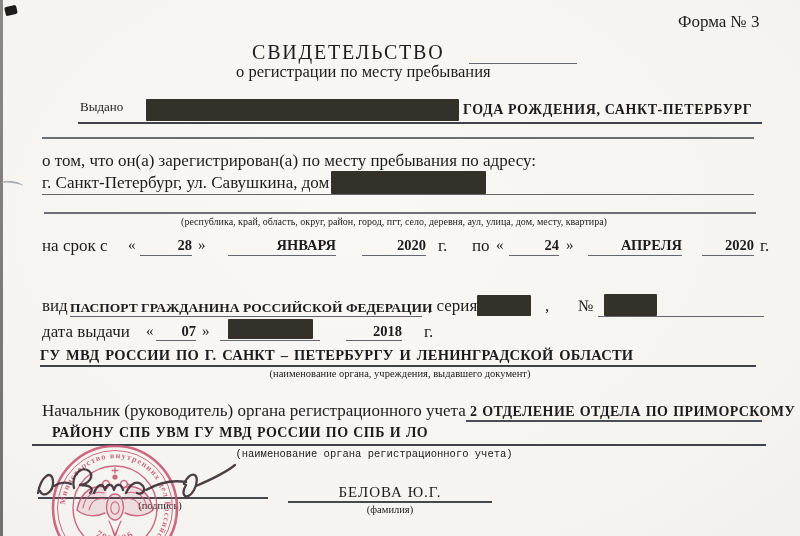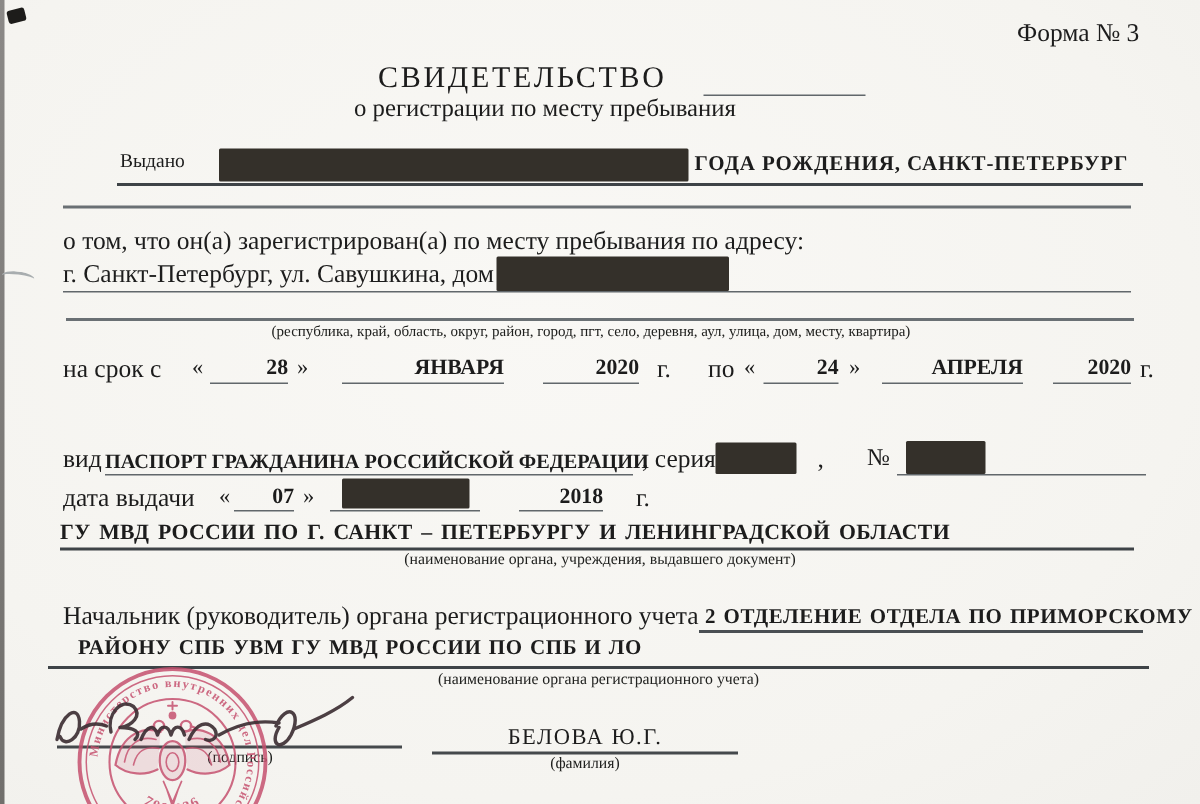--- a/index.html
+++ b/index.html
@@ -92,21 +92,21 @@
 
   <div class="t bv" style="left:40px;top:347px;font-size:14.5px;word-spacing:2px;letter-spacing:0.2px;">ГУ МВД РОССИИ ПО Г. САНКТ – ПЕТЕРБУРГУ И ЛЕНИНГРАДСКОЙ ОБЛАСТИ</div>
   <div class="rule-dark" style="left:40px;top:365px;width:716px;"></div>
   <div class="t small cap" style="left:200px;top:368px;width:400px;">(наименование органа, учреждения, выдавшего документ)</div>
 
   <div class="t body-txt" style="left:42px;top:401px;">Начальник (руководитель) органа регистрационного учета</div>
   <div class="t bv" style="left:470px;top:404px;word-spacing:1px;">2 ОТДЕЛЕНИЕ ОТДЕЛА  ПО ПРИМОРСКОМУ</div>
   <div class="rule" style="left:466px;top:420px;width:296px;height:1.5px;background:#4a4f53;"></div>
   <div class="t bv" style="left:32px;top:425px;word-spacing:1px;margin-left:20px;">РАЙОНУ СПБ УВМ  ГУ  МВД РОССИИ  ПО СПБ  И  ЛО</div>
   <div class="rule-dark" style="left:32px;top:444px;width:734px;"></div>
-  <div class="t small cap" style="left:219px;top:448px;width:360px;">(наименование органа регистрационного учета)</div>
+  <div class="t small cap" style="left:194px;top:448px;width:360px;font-family:Liberation Mono, monospace;">(наименование органа регистрационного учета)</div>
 
   <div class="rule" style="left:38px;top:497px;width:230px;height:1.5px;background:#45494c;"></div>
   <div class="t small cap" style="left:100px;top:500px;width:120px;">(подпись)</div>
   <div class="t center" style="left:288px;top:484px;width:204px;font-size:15px;letter-spacing:1px;">БЕЛОВА  Ю.Г.</div>
   <div class="rule" style="left:288px;top:501px;width:204px;height:1.5px;background:#45494c;"></div>
   <div class="t small cap" style="left:288px;top:504px;width:204px;">(фамилия)</div>
 
   <svg width="180" height="180" viewBox="0 0 180 180" style="position:absolute;left:25px;top:418px;opacity:0.85;">
     <defs>
       <path id="ringPath" d="M 40,90 A 50,50 0 1 1 140,90 A 50,50 0 1 1 40,90"></path>

